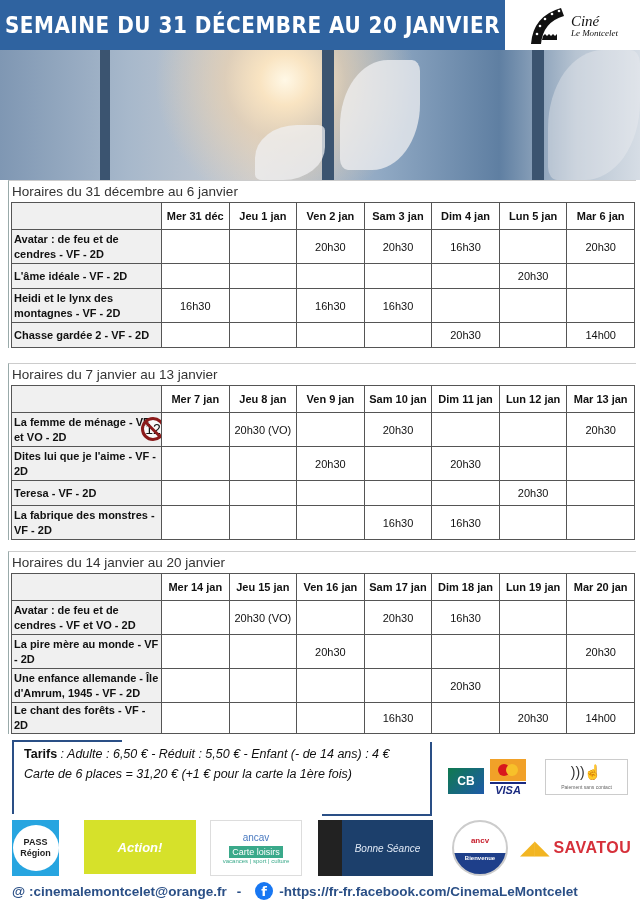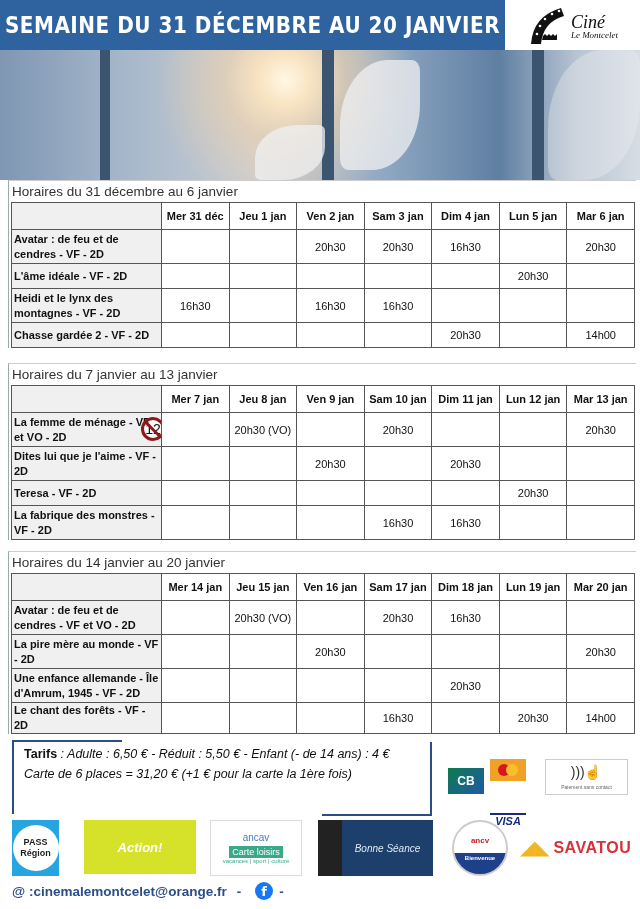--- a/index.html
+++ b/index.html
@@ -18,21 +18,21 @@
   .header-title {
     color: #ffffff; font-family: "DejaVu Sans", sans-serif; font-weight: bold;
     font-size: 20px; letter-spacing: 0.5px; text-transform: uppercase;
     transform: scaleY(1.15);
   }
   .logo {
     position: absolute; left: 505px; top: 0; width: 135px; height: 52px;
     background: #fff; display: flex; align-items: center; justify-content: center;
   }
   .logo-text { font-family: "Liberation Serif", serif; font-style: italic; line-height: 1; margin-left: 4px; }
-  .logo-cine { font-size: 18px; display: block; font-family: Liberation Serif, serif; }
+  .logo-cine { font-size: 15px; display: block; font-family: Liberation Serif, serif; }
   .logo-sub { font-size: 9px; display: block; }
   
   .hero {
     position: absolute; left: 0; top: 50px; width: 640px; height: 130px;
     background:
       radial-gradient(circle at 285px 30px, #fff8e6 0px, #f9e4c2 25px, rgba(240,210,170,0.6) 60px, rgba(150,170,195,0) 130px),
       linear-gradient(90deg, #7f97b3 0%, #a7b8cb 20%, #c9cdd3 40%, #8fa8c3 60%, #5f7fa2 78%, #b7c4d2 90%, #d6dde5 100%);
   }
   .frame { position: absolute; top: 0; height: 130px; background: #3b5470; }
   .leaf { position: absolute; background: rgba(240,240,242,0.75); border-radius: 60% 10% 60% 10%; }
@@ -76,21 +76,21 @@
   .tarifs .it { font-style: italic; }
   .tarifs b { font-weight: bold; }
   
   .cb { position: absolute; left: 448px; top: 768px; width: 36px; height: 26px;
         background: linear-gradient(135deg, #0f7a4f, #1e5aa8); color: #fff;
         font-weight: bold; font-size: 12px; display: flex; align-items: center; justify-content: center; }
   .mc { position: absolute; left: 490px; top: 759px; width: 36px; height: 22px; background: #f1a128;
         display: flex; align-items: center; justify-content: center; }
   .mc span { width: 12px; height: 12px; border-radius: 50%; background: #d8171d; display: inline-block; margin: 0 -2px; }
   .visa { position: absolute; left: 490px; top: 782px; width: 36px; height: 16px; color: #1a2a80;
-          font-weight: bold; font-size: 11px; font-style: italic; text-align: center; border-top: 2px solid #1a2a80; margin-top: 31px; }
+          font-weight: bold; font-size: 11px; font-style: italic; text-align: center; border-top: 2px solid #1a2a80; }
   .contactless { position: absolute; left: 545px; top: 759px; width: 83px; height: 36px;
                  border: 1px solid #ccc; font-size: 5px; color: #666; text-align: center; box-sizing: border-box; }
   .contactless .sym { font-size: 14px; color: #333; display: block; line-height: 24px; }
   
   .partner { position: absolute; top: 820px; box-sizing: border-box; display: flex; align-items: center; justify-content: center; text-align: center; }
   .pass { left: 12px; width: 47px; height: 56px; background: #27a5e0; }
   .pass-inner { width: 46px; height: 46px; border-radius: 50%; background: #fff; font-size: 9px; font-weight: bold; line-height: 11px; color: #222; display: flex; align-items: center; justify-content: center; flex-direction: column; }
   .action { left: 84px; width: 112px; height: 54px; background: #d6e12a; color: #fff; font-weight: bold; font-size: 13px; font-style: italic; }
   .ancav { left: 210px; width: 92px; height: 56px; border: 1px solid #ddd; flex-direction: column; font-size: 10px; color: #4a7ac0; }
   .ancav .cl { background: #3aa98a; color: #fff; font-size: 9px; padding: 1px 3px; margin-top: 3px; }
@@ -384,13 +384,14 @@
   <span class="mark">◢◣</span>
   <span>SAVATOU</span>
 </div>
 
 <div class="footer">
   <span>@ : </span>
   <span>cinemalemontcelet@orange.fr</span>
   <span class="sep">-</span>
   <span class="fb-icon">f</span>
   <span>- </span>
+  <span>https://fr-fr.facebook.com/CinemaLeMontcelet</span>
 </div>
 
 </body></html>

